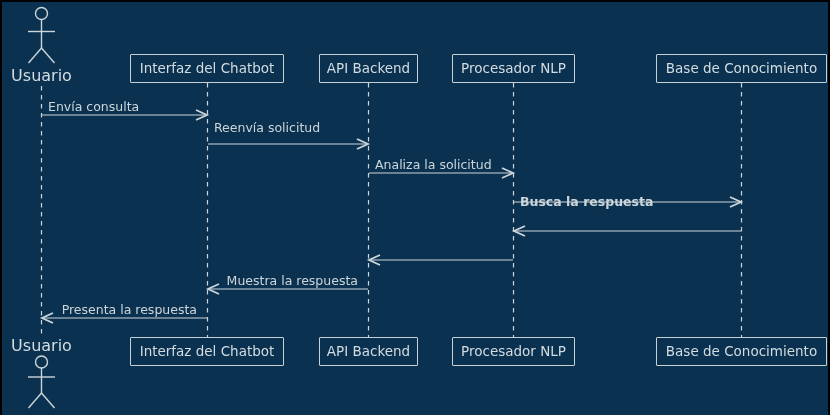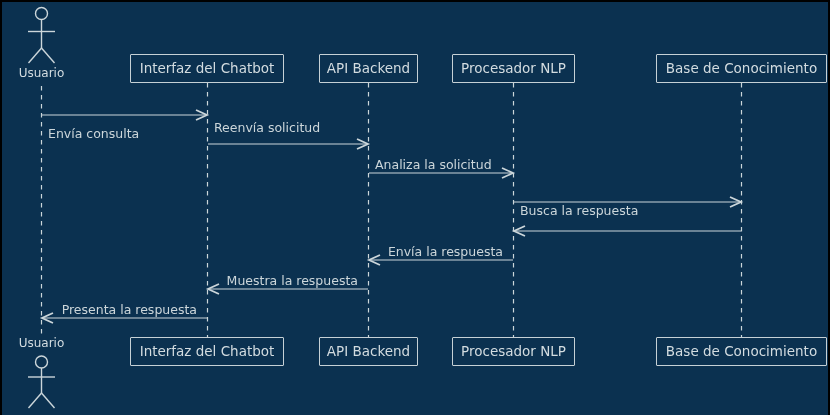--- a/index.html
+++ b/index.html
@@ -35,21 +35,21 @@
     font-size: 13.5px;
     line-height: 27px;
     text-align: center;
     white-space: nowrap;
   }
 
   .actor-label {
     position: absolute;
     width: 79px;
     text-align: center;
-    font-size: 12px;
+    font-size: 16px;
     color: #d3dce0;
     white-space: nowrap;
   }
 
   .msg-label {
     position: absolute;
     font-size: 12.5px;
     line-height: 15px;
     color: #ccd6da;
     white-space: nowrap;
@@ -124,21 +124,20 @@
   <div class="participant-box" style="left:128px; top:52px; width:154px;">Interfaz del Chatbot</div>
   <div class="participant-box" style="left:317px; top:52px; width:99px;">API Backend</div>
   <div class="participant-box" style="left:450px; top:52px; width:123px;">Procesador NLP</div>
   <div class="participant-box" style="left:654px; top:52px; width:171px;">Base de Conocimiento</div>
 
   <div class="participant-box" style="left:128px; top:335px; width:154px;">Interfaz del Chatbot</div>
   <div class="participant-box" style="left:317px; top:335px; width:99px;">API Backend</div>
   <div class="participant-box" style="left:450px; top:335px; width:123px;">Procesador NLP</div>
   <div class="participant-box" style="left:654px; top:335px; width:171px;">Base de Conocimiento</div>
 
-  <div class="msg-label" style="left:46px;  top:97px;margin-top:27px;">Envía consulta</div>
+  <div class="msg-label" style="left:46px;  top:97px;">Envía consulta</div>
   <div class="msg-label" style="left:212px; top:118px;">Reenvía solicitud</div>
   <div class="msg-label" style="left:373px; top:155px;">Analiza la solicitud</div>
-  <div class="msg-label" style="left:518px; top:201px;">Busca la respuesta</div>
-  <div class="msg-label" style="right:325px; top:242px;">Envía la respuesta</div>
+  <div class="msg-label" style="left:518px; top:192px;font-weight:bold;">Busca la respuesta</div>
   <div class="msg-label" style="right:631px; top:300px;">Presenta la respuesta</div>
   <div class="msg-label" style="right:470px; top:271px;">Muestra la respuesta</div>
 
 </div>
 
 </body></html>

